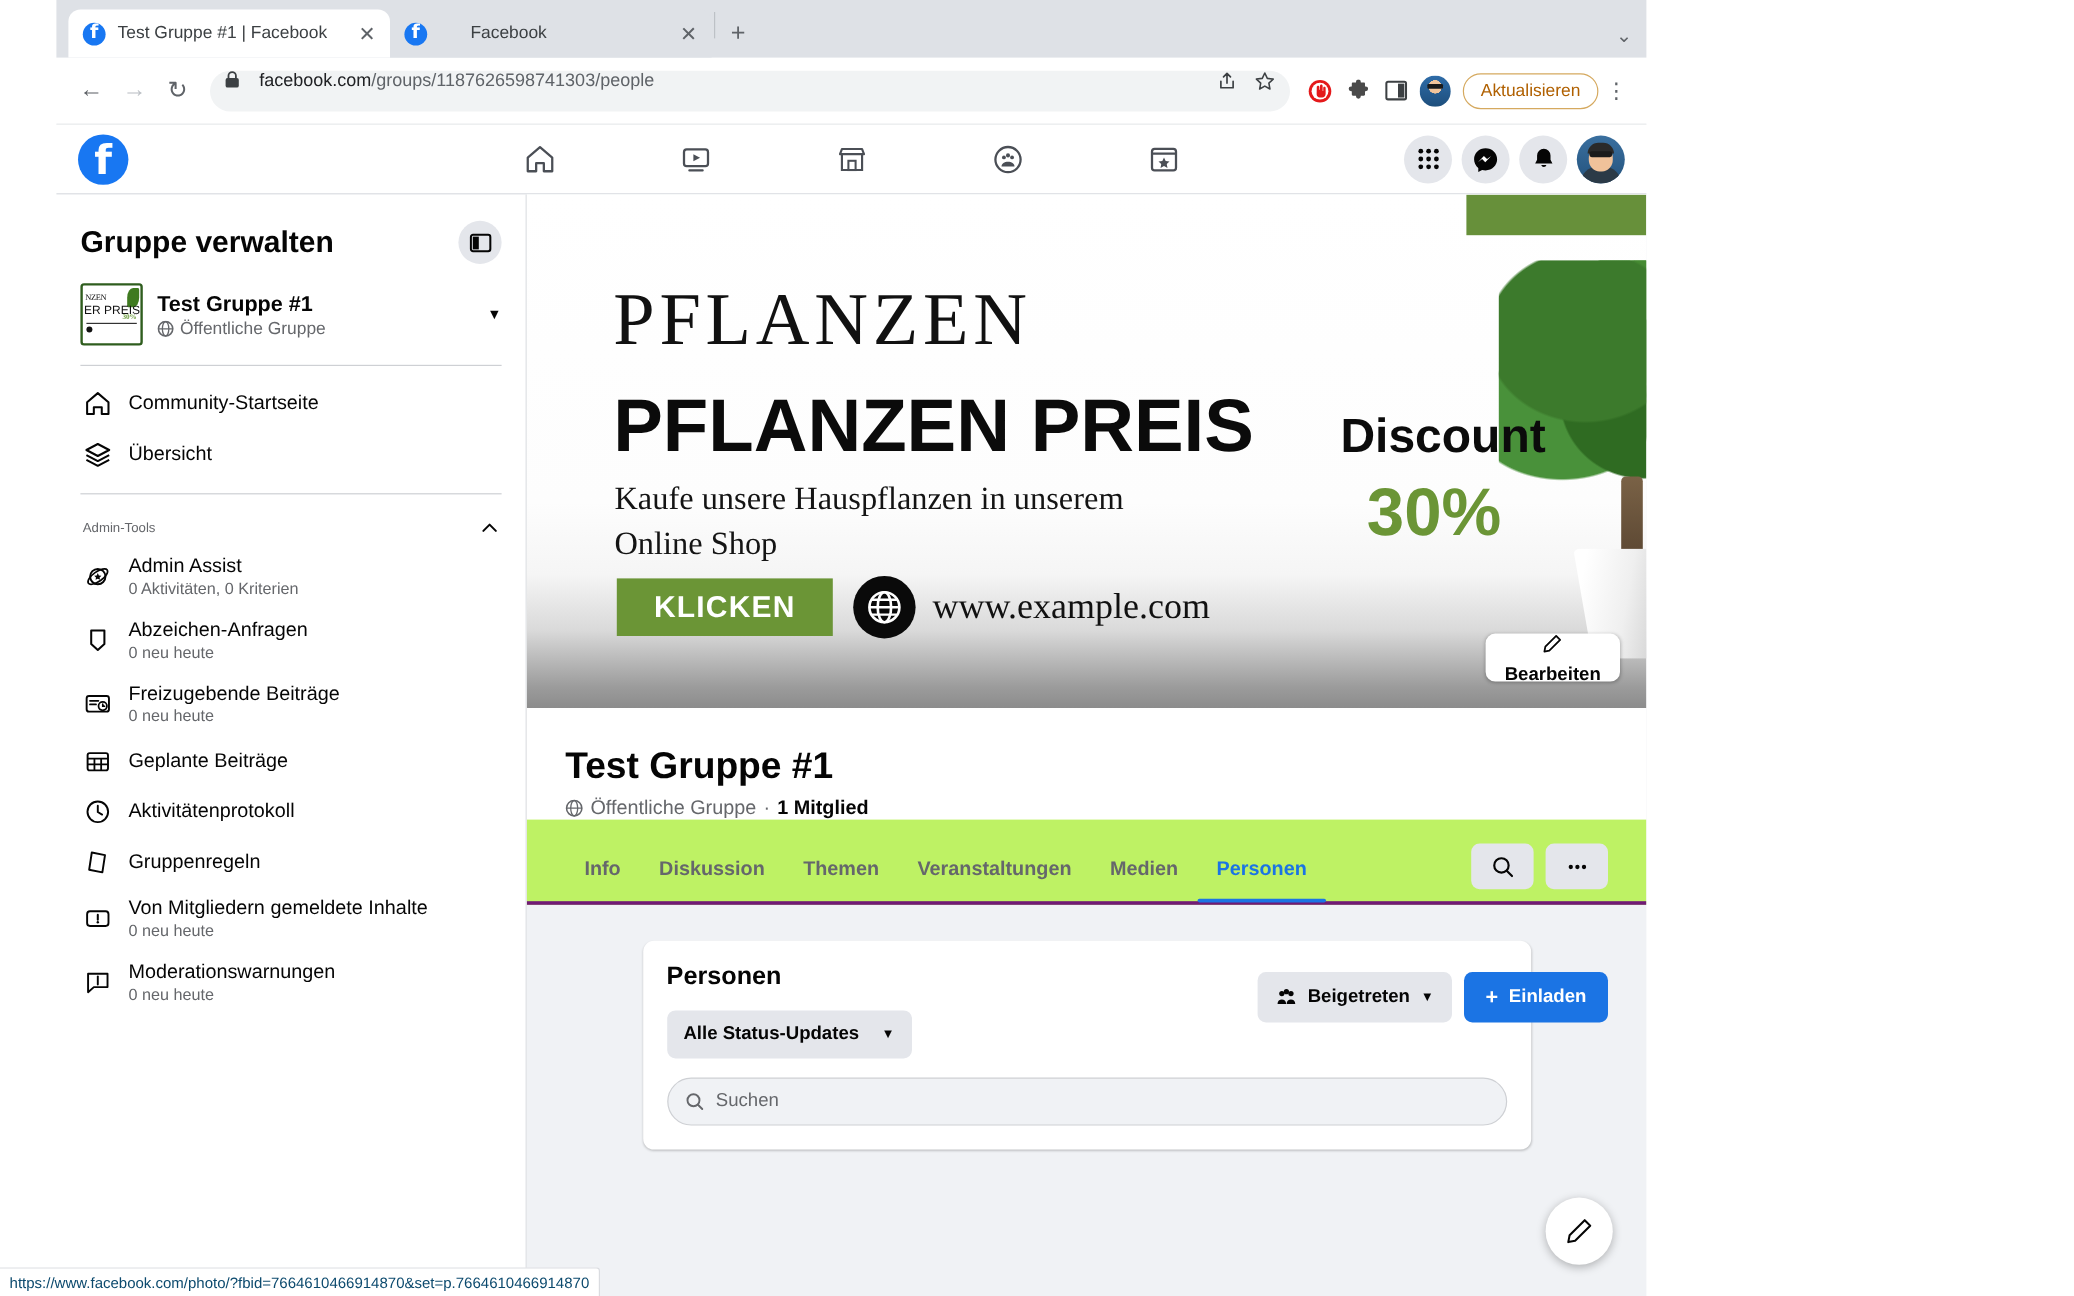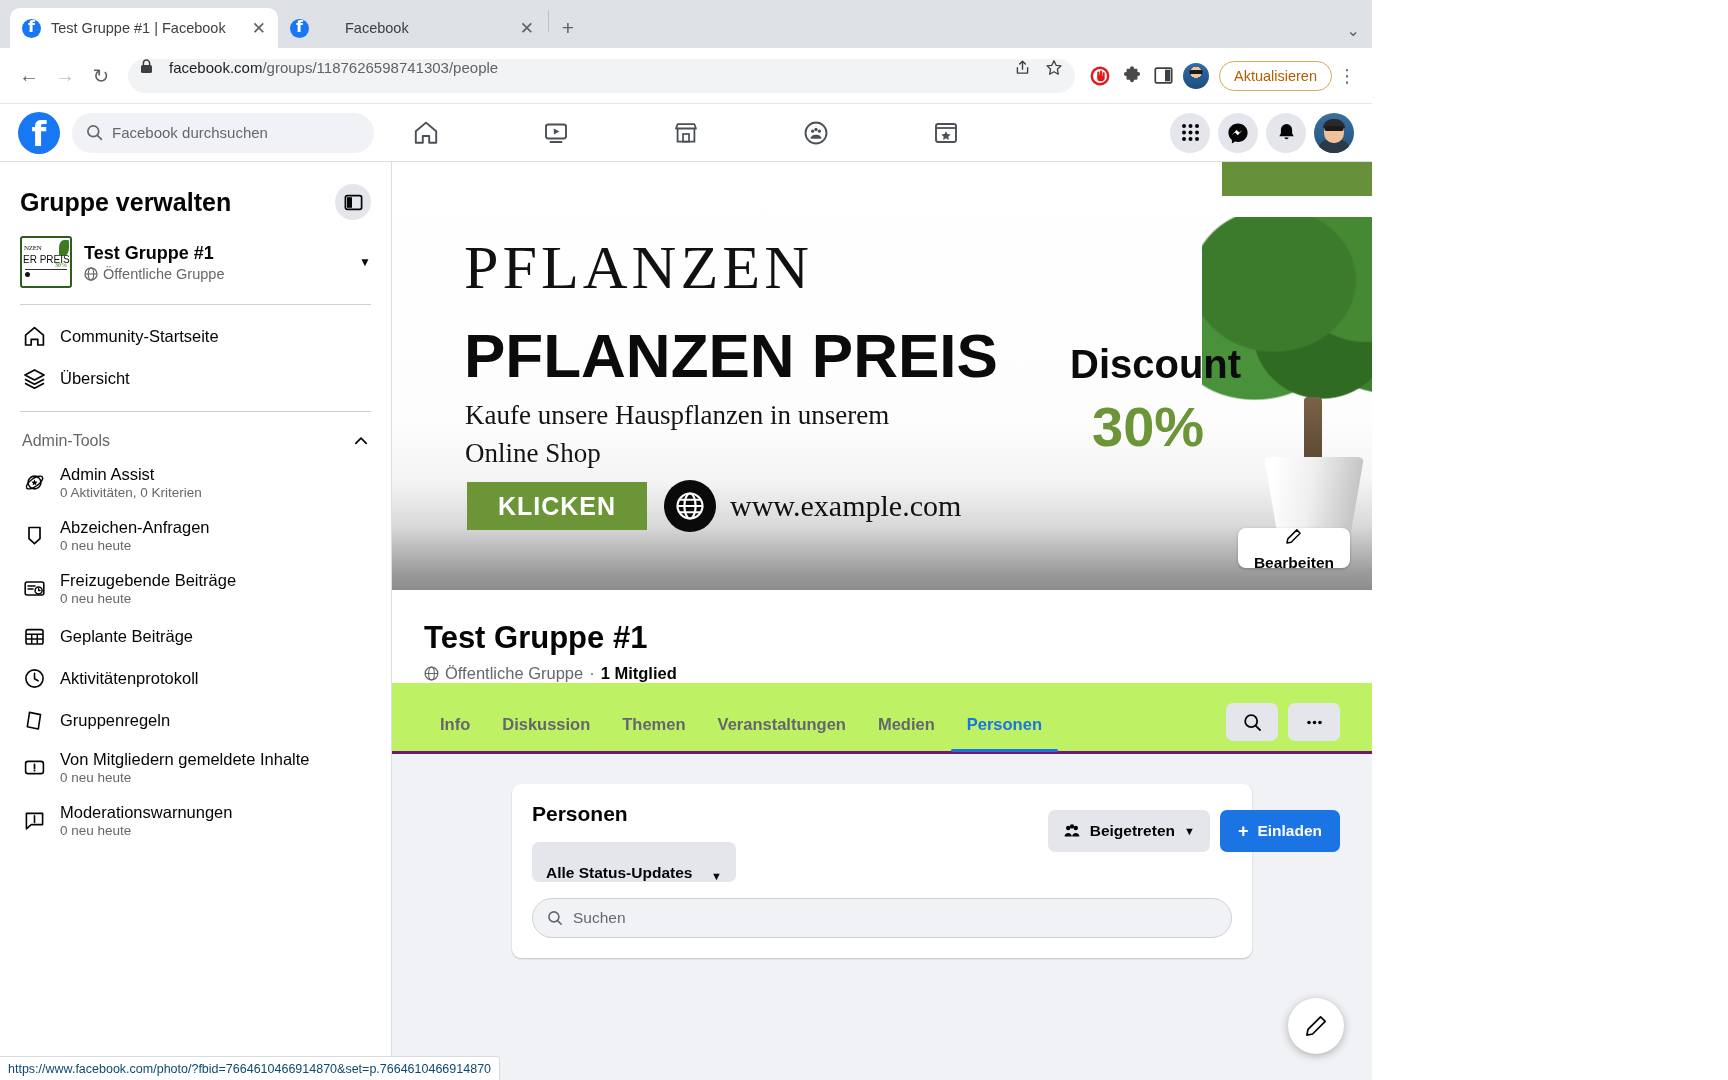--- a/index.html
+++ b/index.html
@@ -4,21 +4,21 @@
 <style>
   * { box-sizing: border-box; margin: 0; padding: 0; }
   html, body {
     width: 1728px; height: 1080px;
     font-family: "Liberation Sans", sans-serif;
     background: #ffffff;
     overflow: hidden;
   }
 
   
-  .browser { width: 1372px; height: 1080px; position: relative; }
+  .browser { width: 1372px; height: 1080px; position: relative; padding-left: 47px; }
 
   .tabstrip {
     height: 48px; background: #dee1e6;
     display: flex; align-items: flex-end; padding-left: 10px;
     position: relative;
   }
   .tab {
     height: 40px; width: 268px; border-radius: 10px 10px 0 0;
     display: flex; align-items: center; gap: 10px; padding: 0 12px;
     font-size: 14.5px; color: #3c4043; position: relative;
@@ -205,21 +205,21 @@
     display: flex; align-items: center; gap: 14px; padding: 9px 6px;
     border-radius: 8px;
   }
   .sb-item-icon { width: 24px; height: 24px; flex: none; display: flex; align-items: center; justify-content: center; }
   .sb-item-label { font-size: 16.5px; color: #050505; font-weight: 500; }
   .sb-item-sub { font-size: 13.5px; color: #65676b; margin-top: 1px; }
   .sb-section-head {
     display: flex; align-items: center; justify-content: space-between;
     padding: 10px 6px 6px 6px;
   }
-  .sb-section-title { font-size: 16px; color: #65676b; font-weight: 500; }
+  .sb-section-title { font-size: 11px; color: #65676b; font-weight: 500; }
 
   
   .content { flex: 1; background: #f0f2f5; overflow: hidden; position: relative; }
   .cover-wrap { background: #ffffff; position: relative; }
   .cover {
     height: 428px; position: relative; overflow: hidden;
     background: linear-gradient(#ffffff 0%, #fdfdfd 60%, #f5f5f5 74%, #d9d9d9 85%, #9b9b9b 96%, #8c8c8c 100%);
   }
   .green-tab {
     position: absolute; top: 0; right: 0; width: 150px; height: 34px;
@@ -333,21 +333,21 @@
   }
 
   .people-area { padding: 30px 0 0 0; display: flex; justify-content: center; }
   .people-card {
     width: 740px; background: #ffffff; border-radius: 9px;
     box-shadow: 0 1px 2px rgba(0,0,0,.2); padding: 18px 20px 20px 20px;
   }
   .people-title { font-size: 21px; font-weight: bold; color: #050505; }
   .status-select {
     margin-top: 16px; height: 40px; width: 204px; background: #e4e6eb;
-    border-radius: 7px; display: flex; align-items: flex-end; 
+    border-radius: 7px; display: flex; align-items: center; 
     padding: 0 14px; font-size: 15.5px; font-weight: bold; color: #050505;
   }
   .people-search {
     margin-top: 16px; height: 40px; background: #f0f2f5; border-radius: 20px;
     display: flex; align-items: center; gap: 10px; padding: 0 14px;
     border: 1px solid #ced0d4; color: #65676b; font-size: 15.5px;
   }
 
   .compose-fab {
     position: absolute; right: 28px; bottom: 26px; width: 56px; height: 56px;
@@ -431,29 +431,20 @@
     </div>
     <div class="tb-icon">
       <div class="avatar-tb"></div>
     </div>
     <div class="update-pill">Aktualisieren</div>
     <div class="kebab">⋮</div>
   </div>
 
   <div class="fb-header">
     <div class="fb-logo"></div>
-    <div class="fb-search">
-      <span>
-        <svg class="ico" width="17" height="17" viewBox="0 0 17 17">
-            <circle cx="7.3" cy="7.3" r="5.4" stroke="#65676b" stroke-width="1.7" fill="none"></circle>
-            <path d="M11.4 11.4l4 4" stroke="#65676b" stroke-width="1.7" stroke-linecap="round"></path>
-          </svg>
-      </span>
-      <span class="fb-search-text">Facebook durchsuchen</span>
-    </div>
 
     <div class="fb-nav">
       <div class="fb-nav-item">
         <svg class="ico" width="28" height="28" viewBox="0 0 28 28">
             <path d="M14 3.6L3.8 12.3v11.4h7V17h6.4v6.7h7V12.3z" stroke="#4b4f56" stroke-width="1.9" fill="none" stroke-linejoin="round"></path>
           </svg>
       </div>
       <div class="fb-nav-item">
         <svg class="ico" width="28" height="28" viewBox="0 0 28 28">
             <rect x="4" y="5.5" width="20" height="14" rx="2.2" stroke="#4b4f56" stroke-width="1.9" fill="none"></rect>

